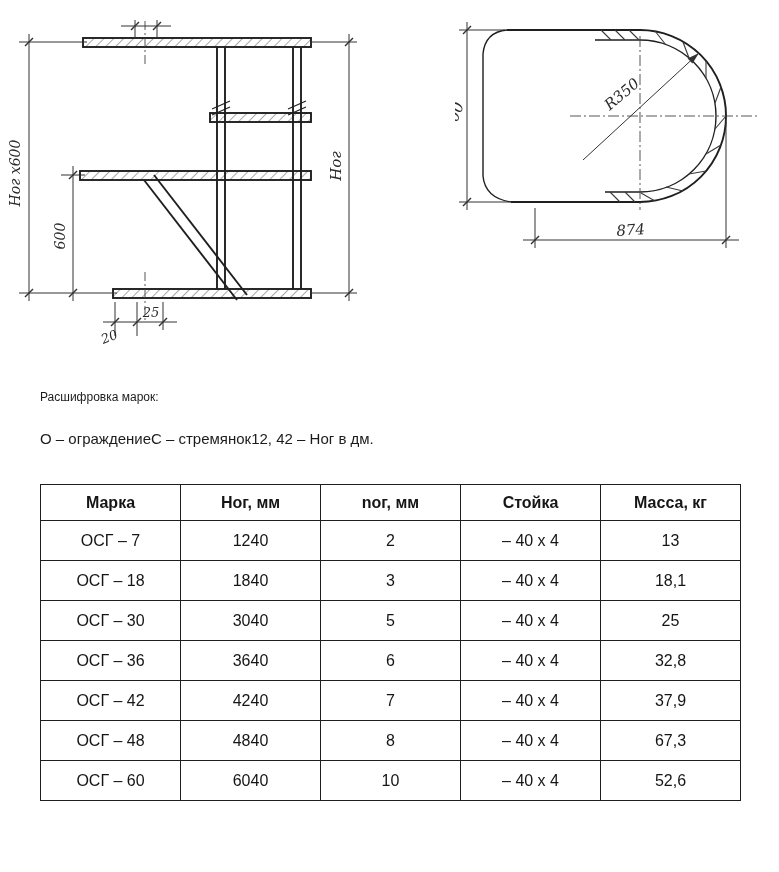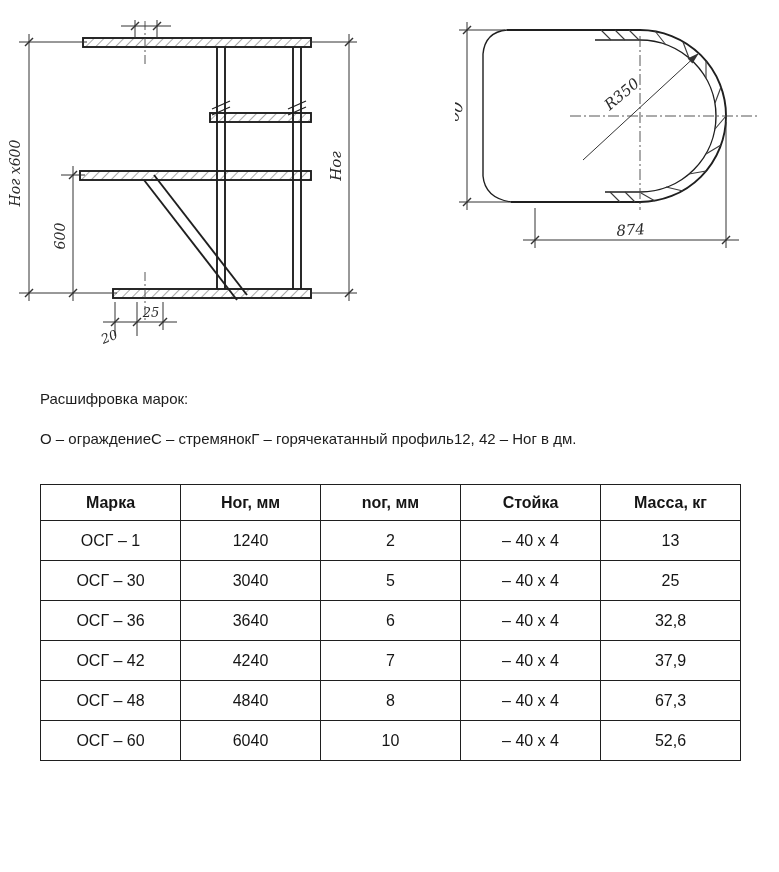--- a/index.html
+++ b/index.html
@@ -14,21 +14,21 @@
   #draw-right { left:455px; top:8px; }
 
   .dim-text {
     font-family:"DejaVu Serif", serif;
     font-style:italic;
     fill:#2a2a2a;
   }
 
   .legend-title {
     position:absolute; left:40px; top:390px;
-    font-size:15px;
+    font-size:12px;
   }
   .legend-row {
     position:absolute; left:40px; top:430px; width:702px;
     display:flex; justify-content:flex-start;
     font-size:15px; white-space:nowrap;
   }
 
   table.spec {
     position:absolute; left:40px; top:484px; width:701px;
     border-collapse:collapse; table-layout:fixed;
@@ -183,42 +183,48 @@
     <line x1="267" y1="236" x2="275" y2="228" stroke-width="1.4"></line>
   </g>
   <text class="dim-text" font-size="15" text-anchor="middle" transform="rotate(-4 176 227)" x="176" y="227">874</text>
 </svg>
 
 <div class="legend-title">Расшифровка марок:</div>
 
 <div class="legend-row">
   <span>О – ограждение</span>
   <span>С – стремянок</span>
-  <span>Г – горячекатанный профиль</span>
   <span>12, 42 – Ног в дм.</span>
 </div>
 
 <table class="spec">
   <thead>
     <tr>
       <th>Марка</th>
       <th>Ног, мм</th>
       <th>nог, мм</th>
       <th>Стойка</th>
       <th>Масса, кг</th>
     </tr>
   </thead>
   <tbody>
 
   <tr>
-      <td>ОСГ – 1</td>
+      <td>ОСГ – 7</td>
       <td>1240</td>
       <td>2</td>
       <td>– 40 х 4</td>
       <td>13</td>
+    </tr>
+      <tr>
+      <td>ОСГ – 18</td>
+      <td>1840</td>
+      <td>3</td>
+      <td>– 40 х 4</td>
+      <td>18,1</td>
     </tr>
       <tr>
       <td>ОСГ – 30</td>
       <td>3040</td>
       <td>5</td>
       <td>– 40 х 4</td>
       <td>25</td>
     </tr>
       <tr>
       <td>ОСГ – 36</td>

